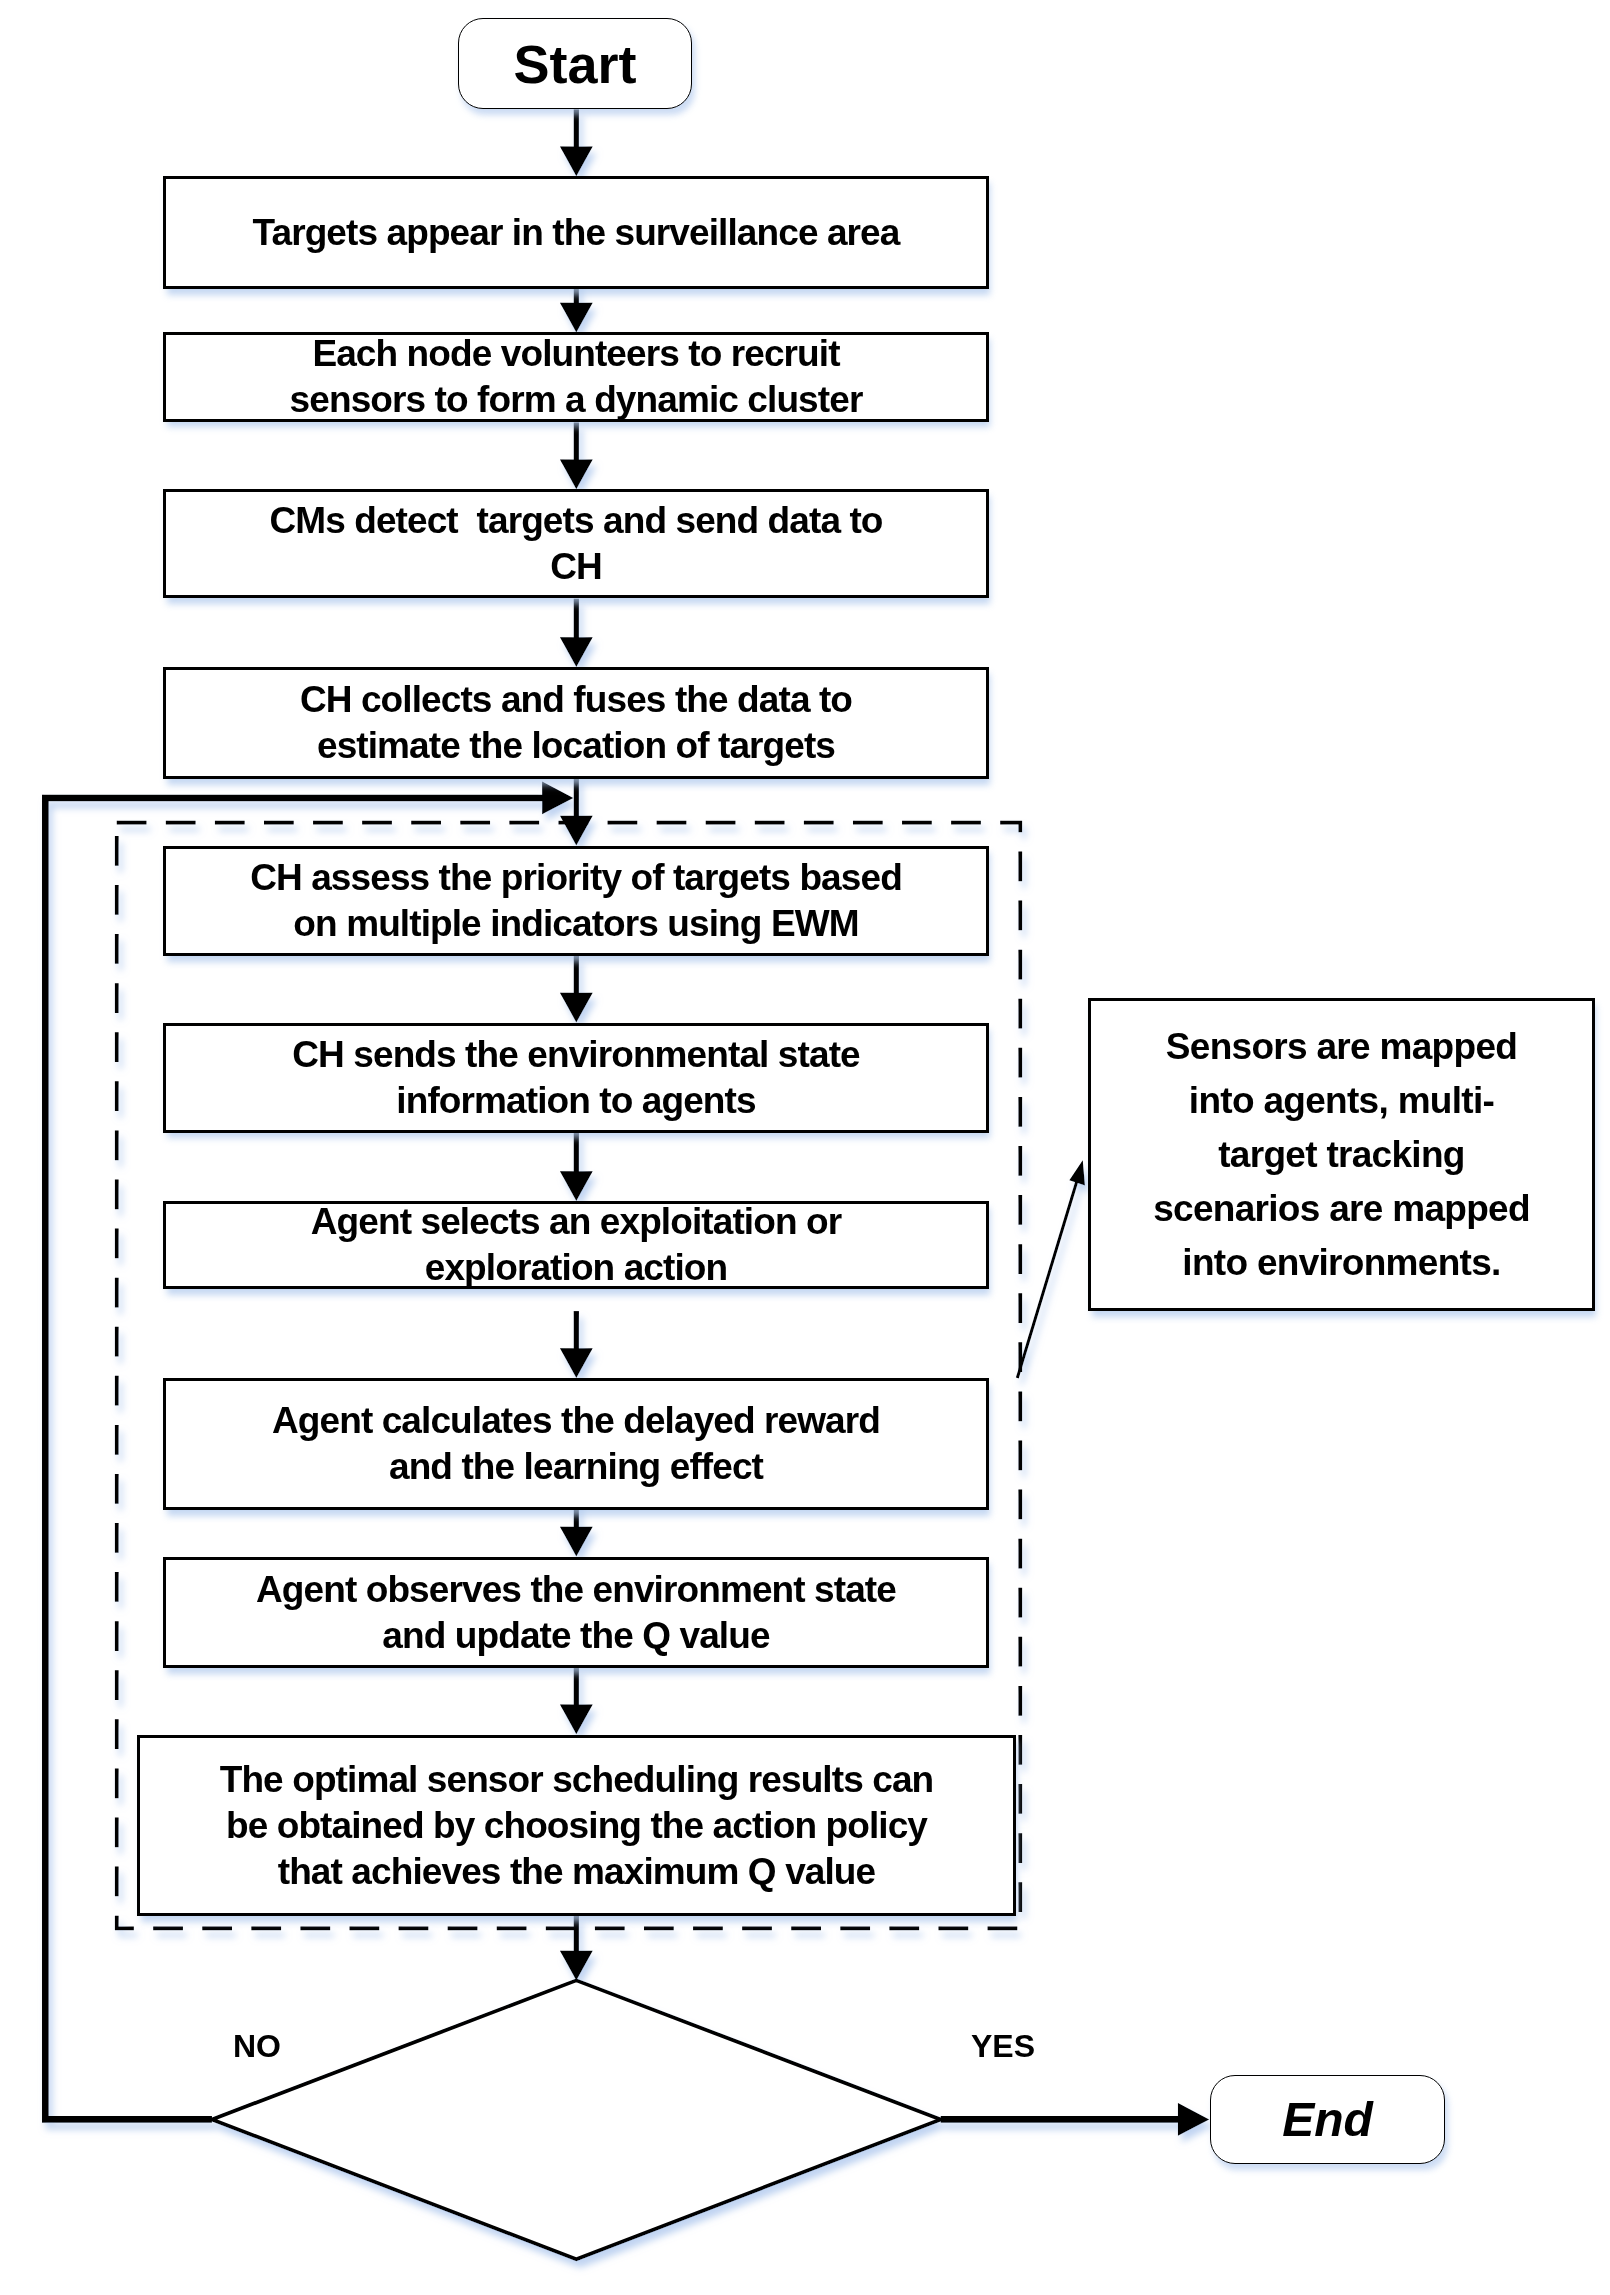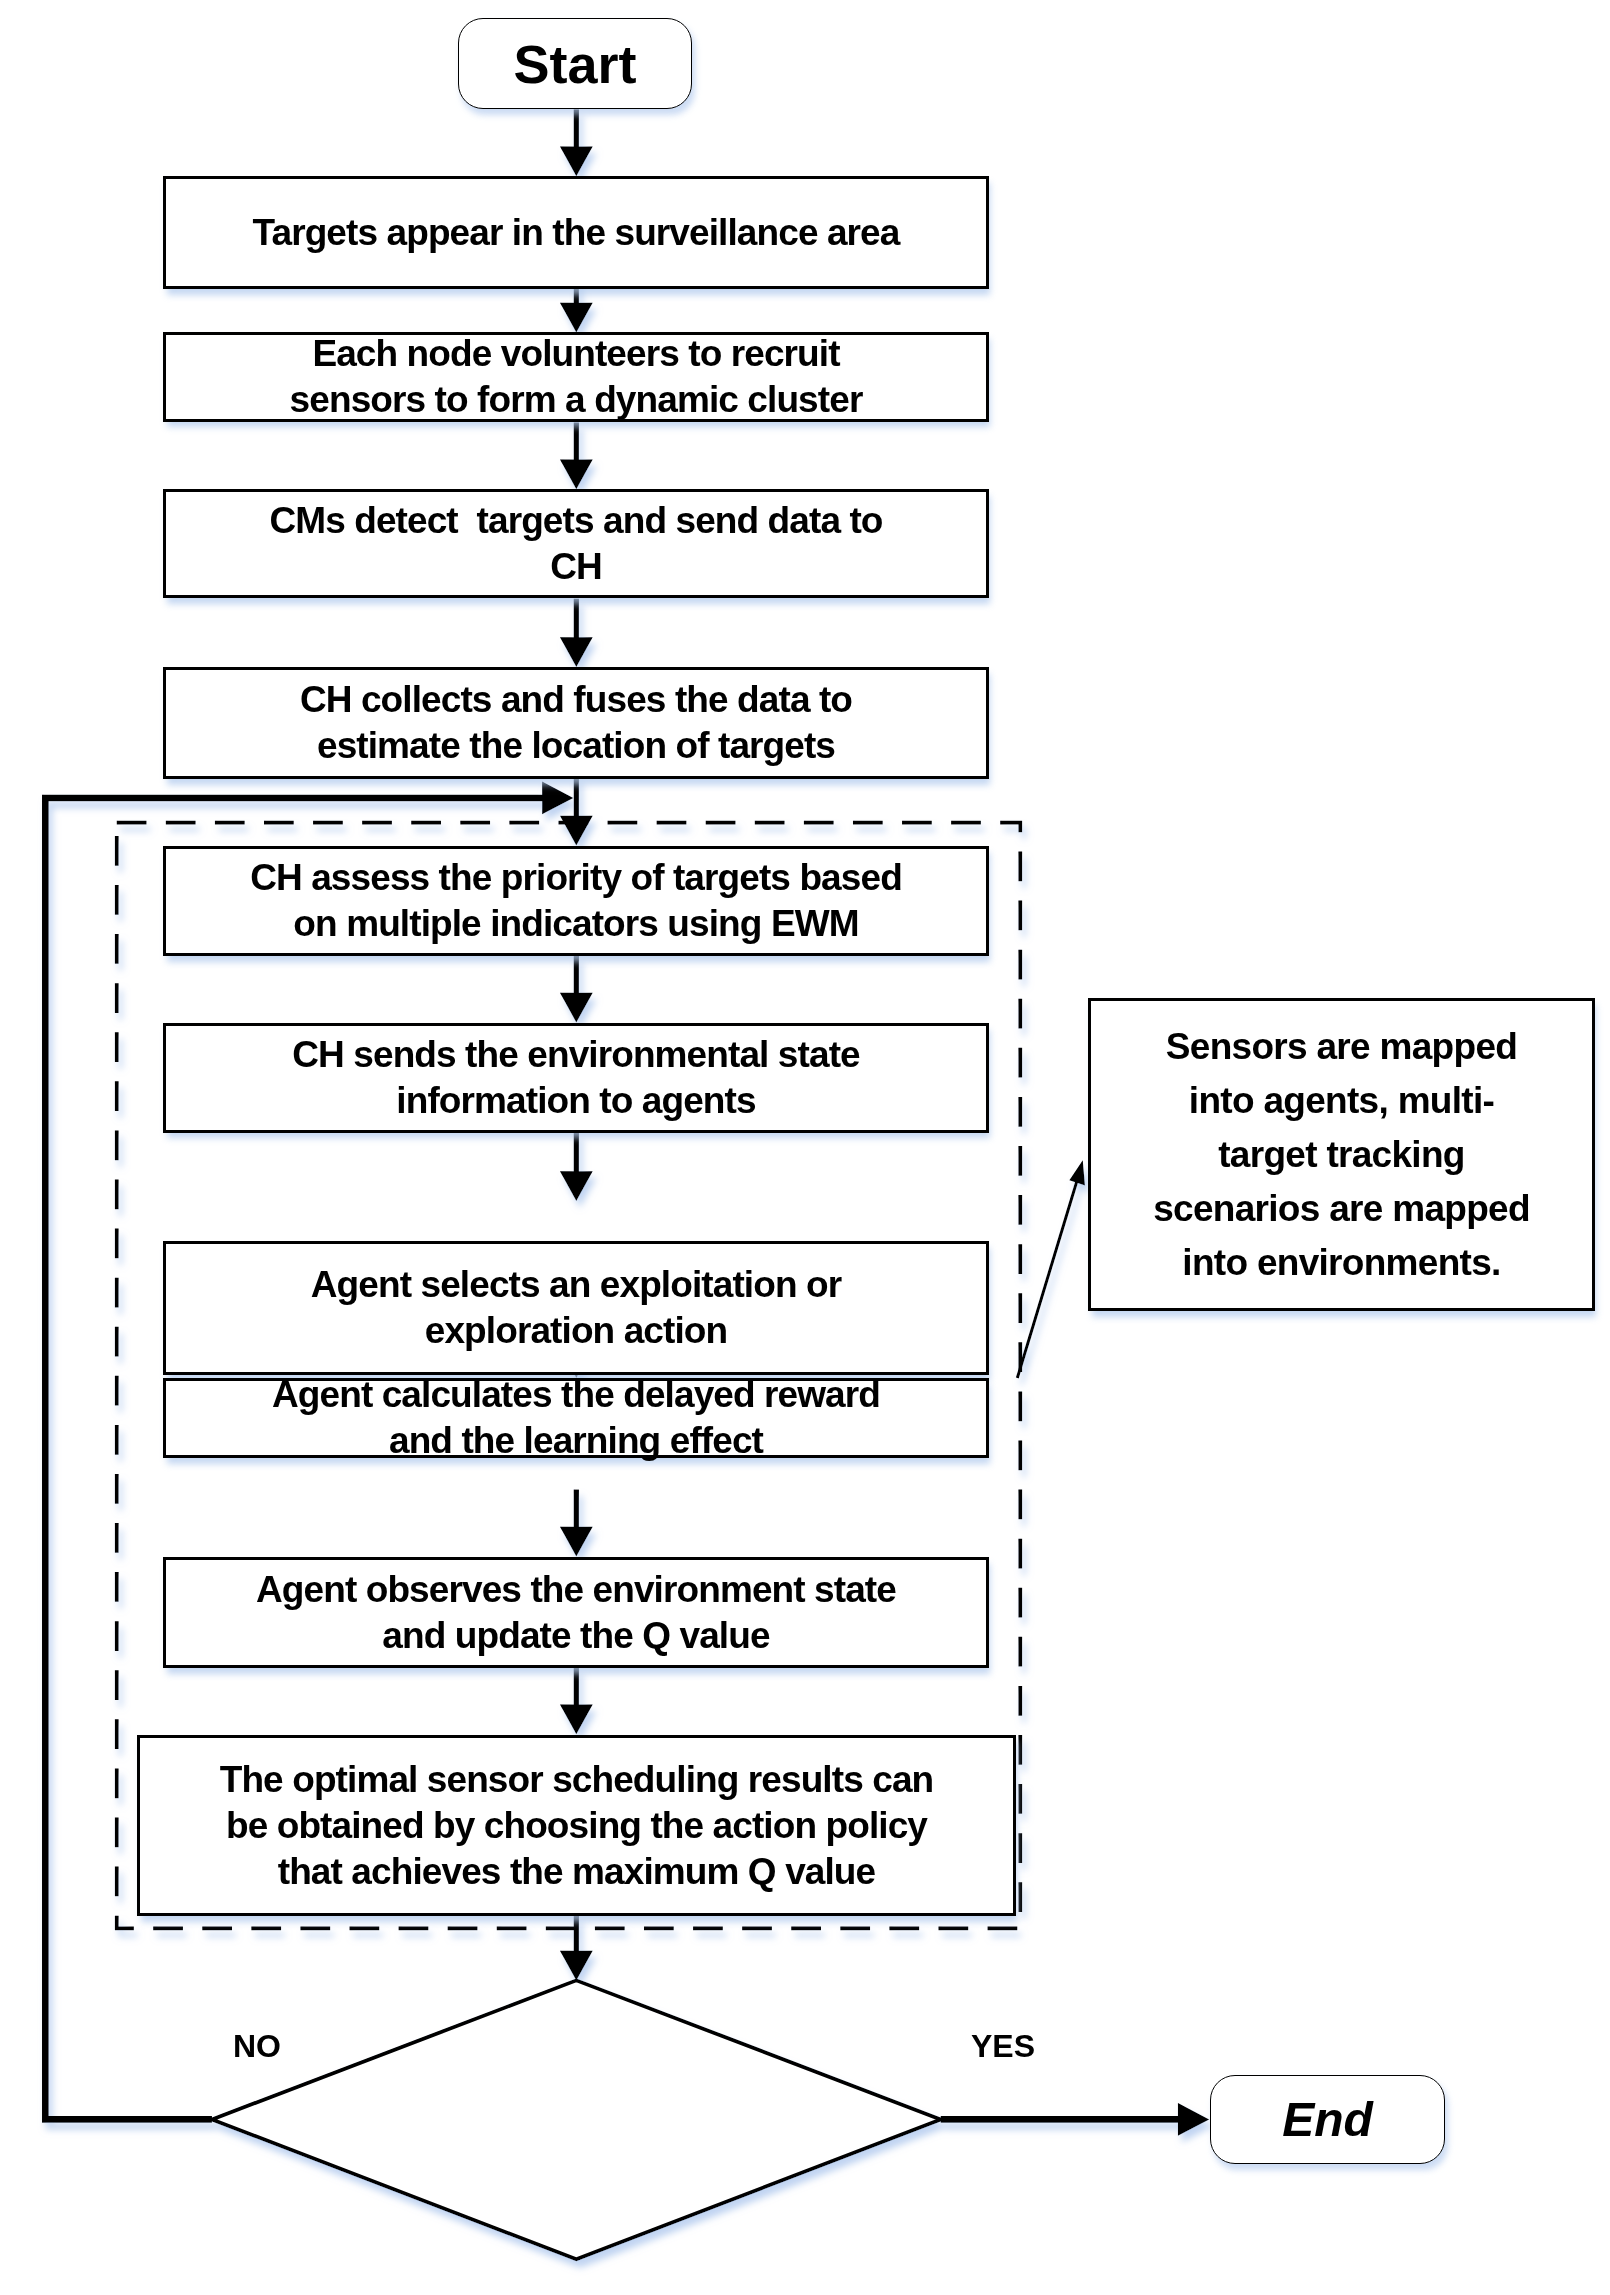--- a/index.html
+++ b/index.html
@@ -158,24 +158,24 @@
 
   <div class="node" style="left:163px;top:667px;width:826px;height:112px;">CH collects and fuses the data to
 estimate the location of targets</div>
 
   <div class="node" style="left:163px;top:846px;width:826px;height:110px;">CH assess the priority of targets based
 on multiple indicators using EWM</div>
 
   <div class="node" style="left:163px;top:1023px;width:826px;height:110px;">CH sends the environmental state
 information to agents</div>
 
-  <div class="node" style="left:163px;top:1201px;width:826px;height:134px;margin-top:40px;">Agent selects an exploitation or
+  <div class="node" style="left:163px;top:1201px;width:826px;height:88px;">Agent selects an exploitation or
 exploration action</div>
 
-  <div class="node" style="left:163px;top:1378px;width:826px;height:80px;text-align:center;">Agent calculates the delayed reward
+  <div class="node" style="left:163px;top:1378px;width:826px;height:132px;text-align:center;">Agent calculates the delayed reward
 and the learning effect</div>
 
   <div class="node" style="left:163px;top:1557px;width:826px;height:111px;">Agent observes the environment state
 and update the Q value</div>
 
   <div class="node" style="left:137px;top:1735px;width:879px;height:181px;">The optimal sensor scheduling results can
 be obtained by choosing the action policy
 that achieves the maximum Q value</div>
 
 

